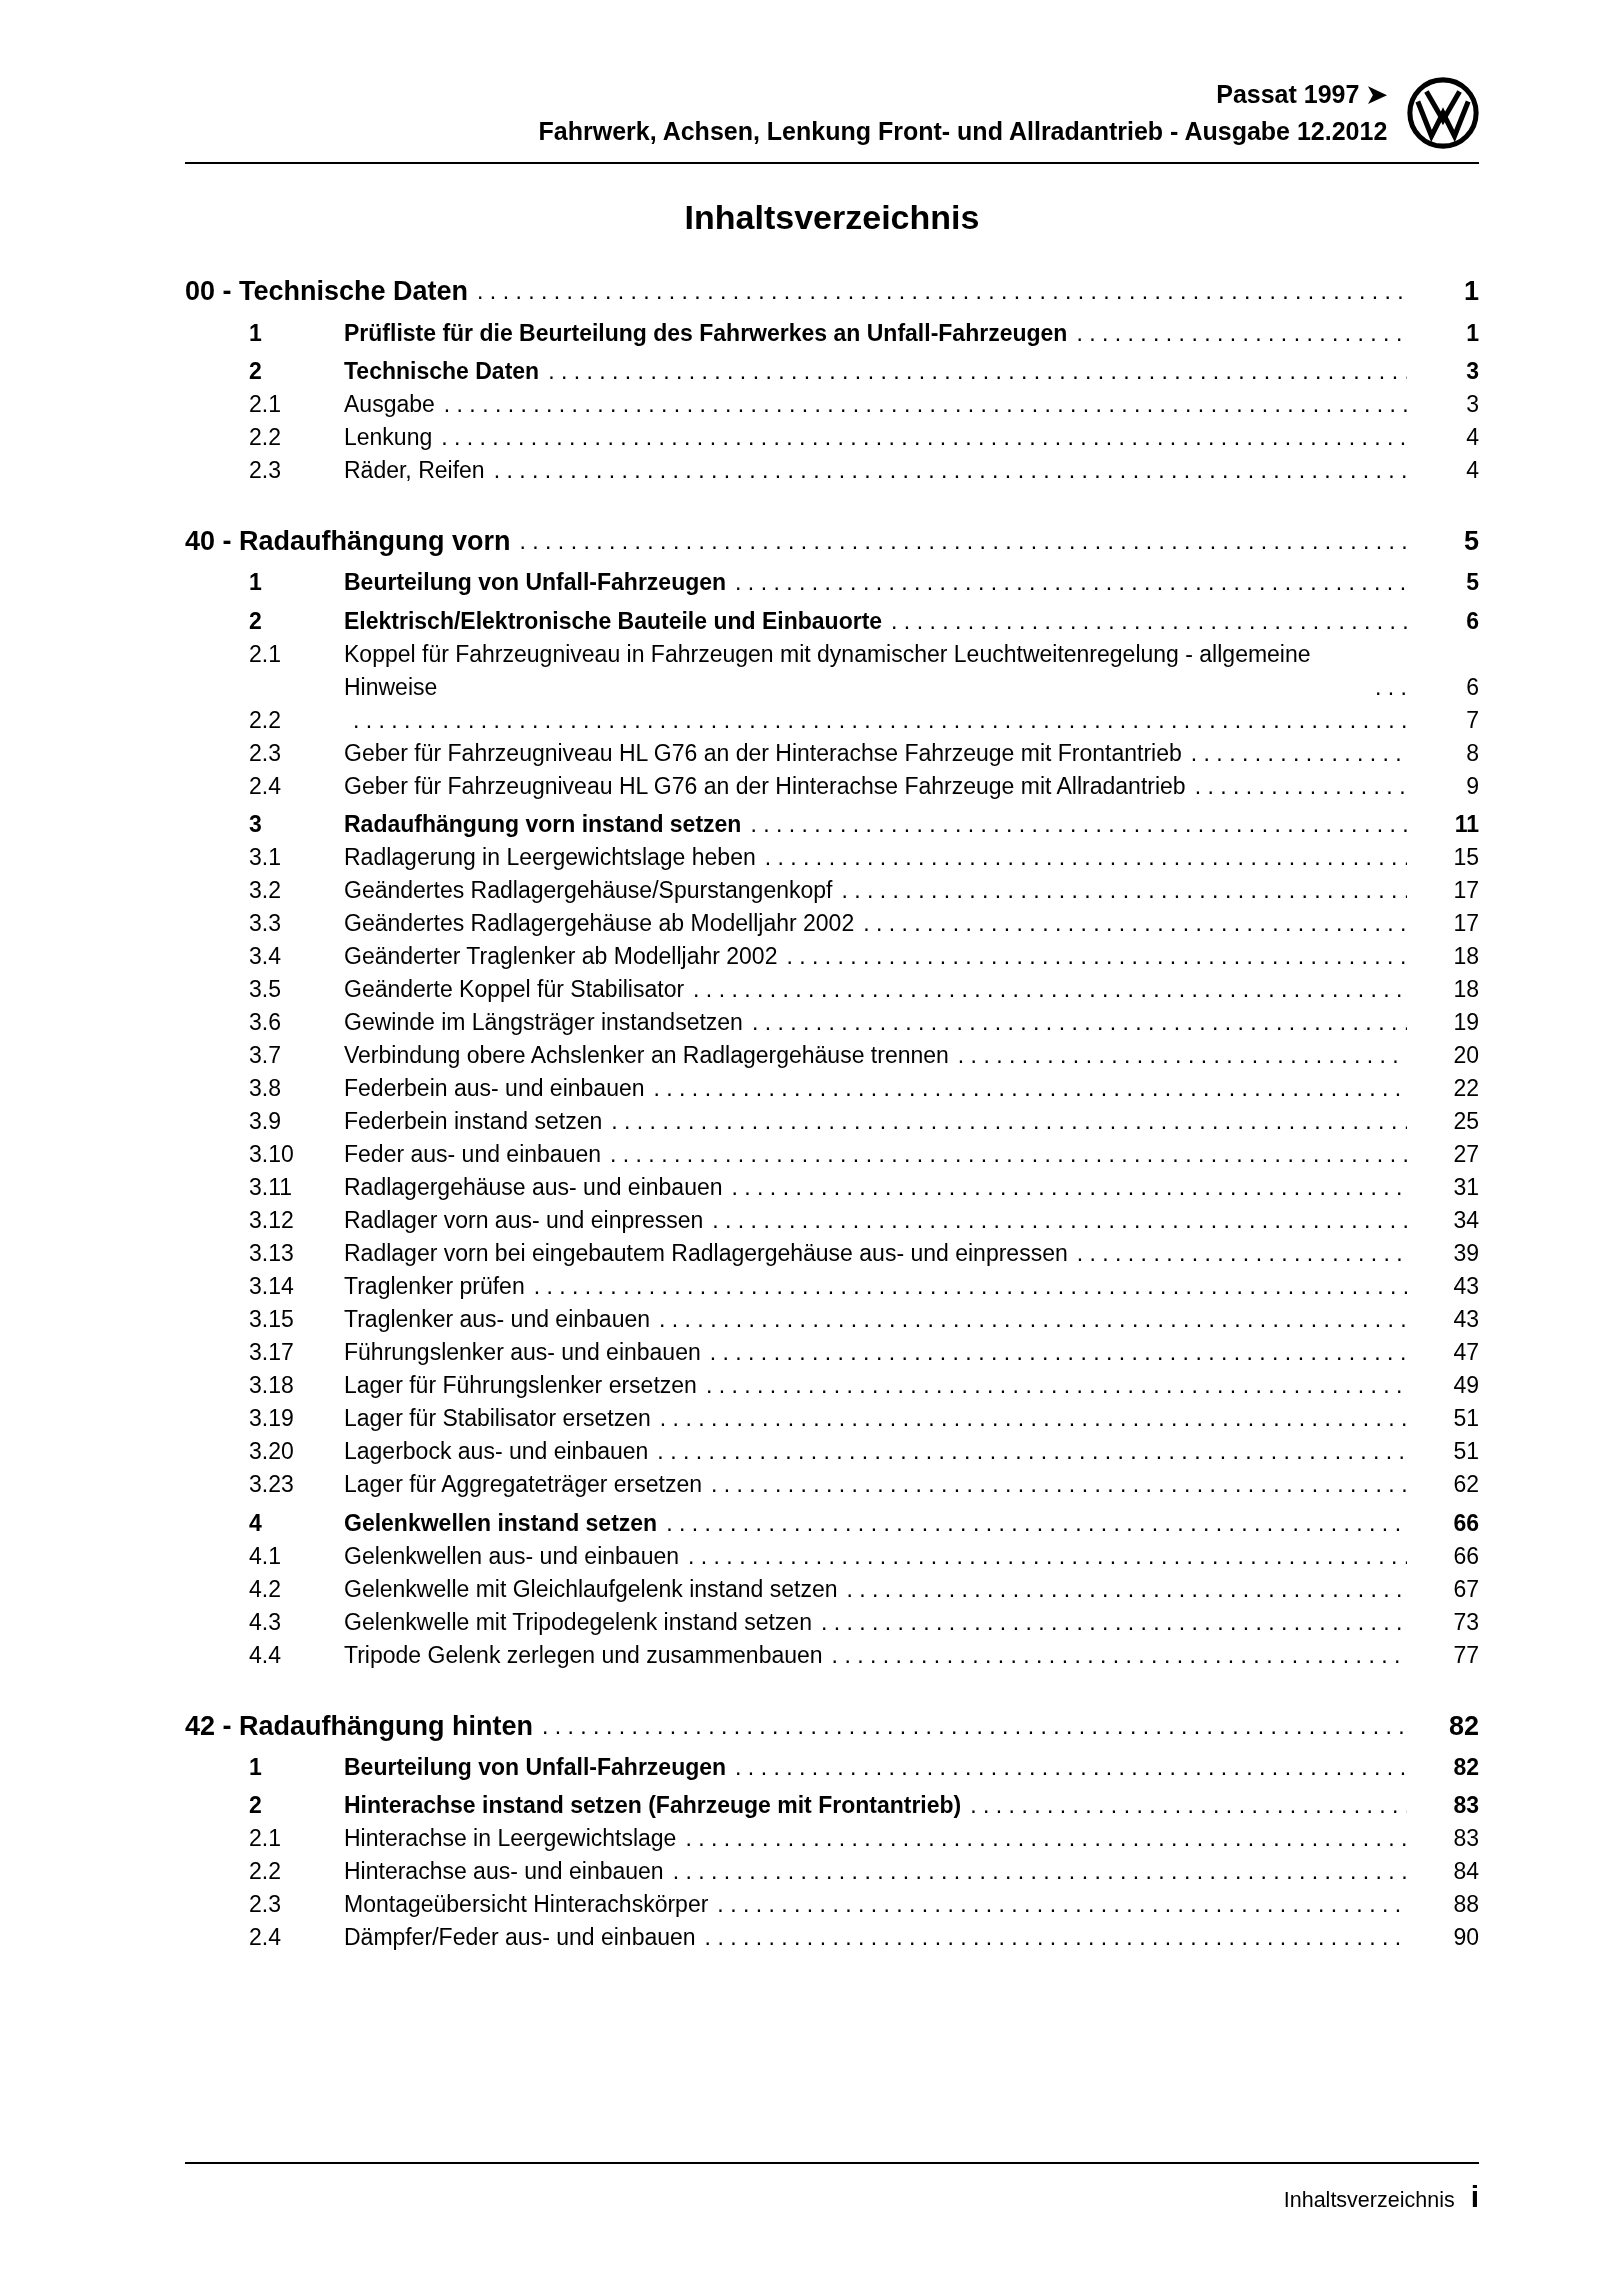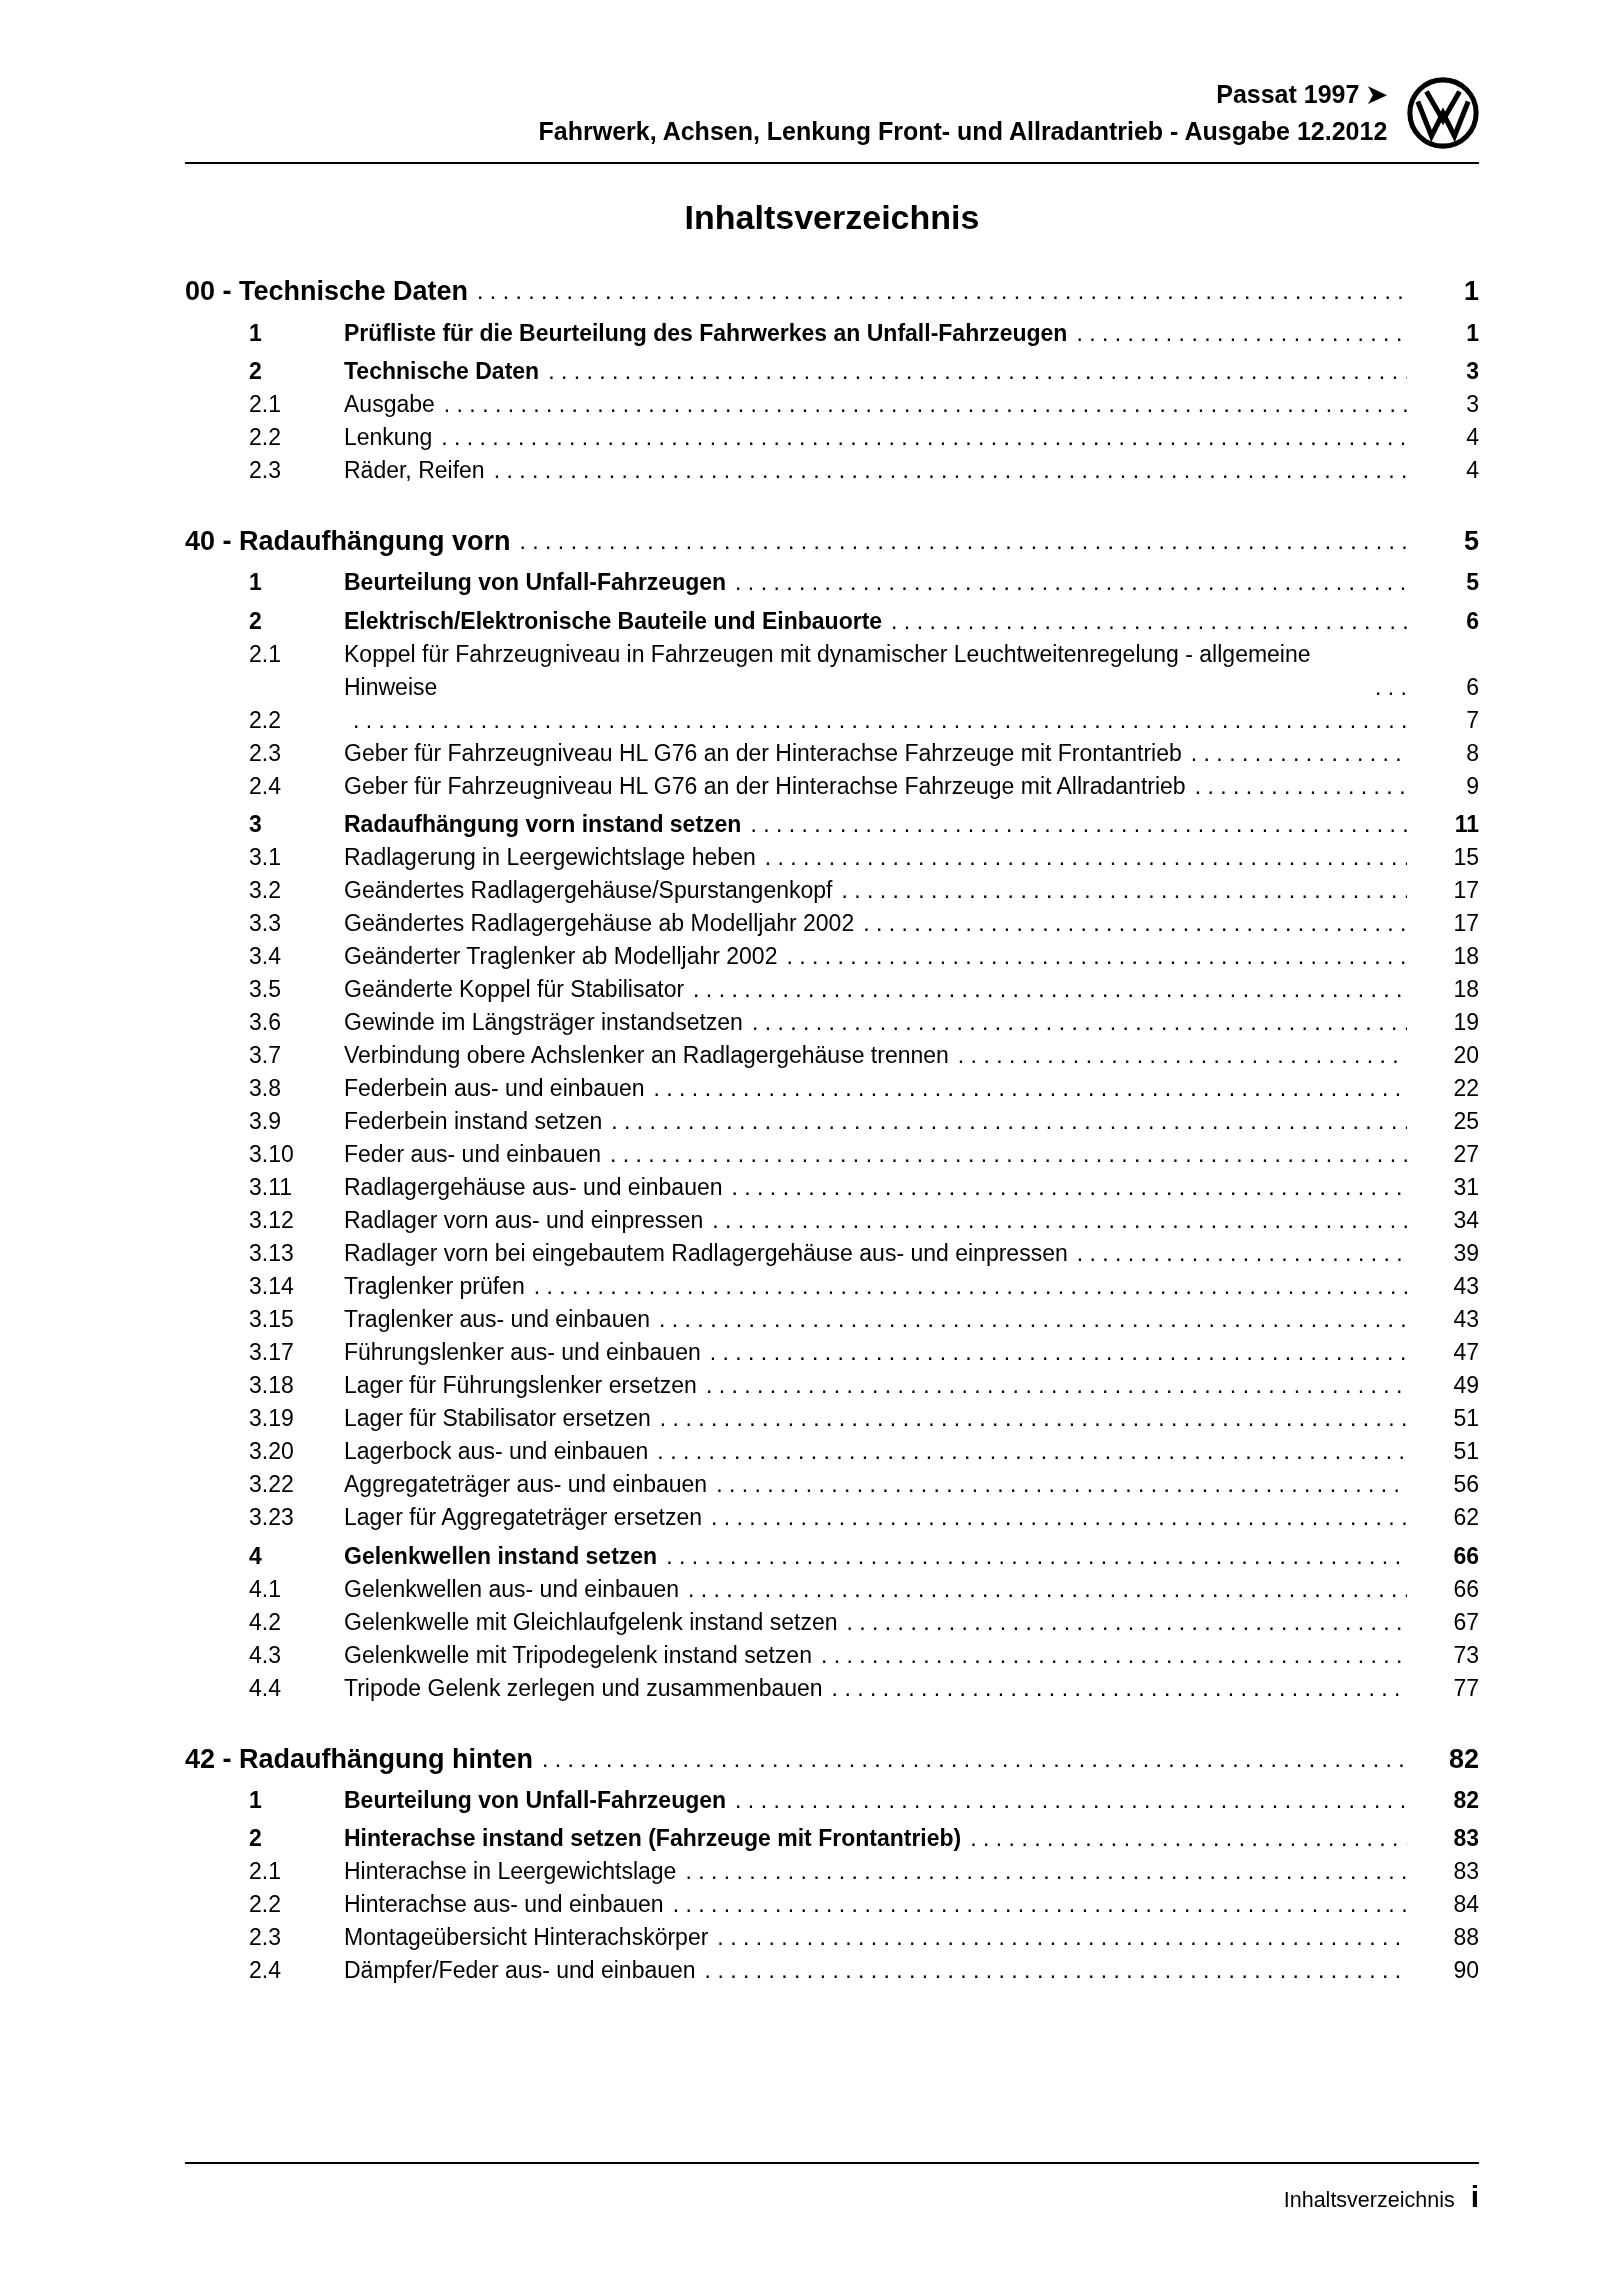--- a/index.html
+++ b/index.html
@@ -303,26 +303,20 @@
   </div>
 
   <div class="row item-row">
     <span class="num">3.20</span>
     <span class="title">Lagerbock aus- und einbauen</span>
     <span class="leader"></span>
     <span class="page-num">51</span>
   </div>
 
 
-  <div class="row item-row">
-    <span class="num">3.22</span>
-    <span class="title">Aggregateträger aus- und einbauen</span>
-    <span class="leader"></span>
-    <span class="page-num">56</span>
-  </div>
 
   <div class="row item-row">
     <span class="num">3.23</span>
     <span class="title">Lager für Aggregateträger ersetzen</span>
     <span class="leader"></span>
     <span class="page-num">62</span>
   </div>
 
   <div class="row item-row em">
     <span class="num">4</span>

